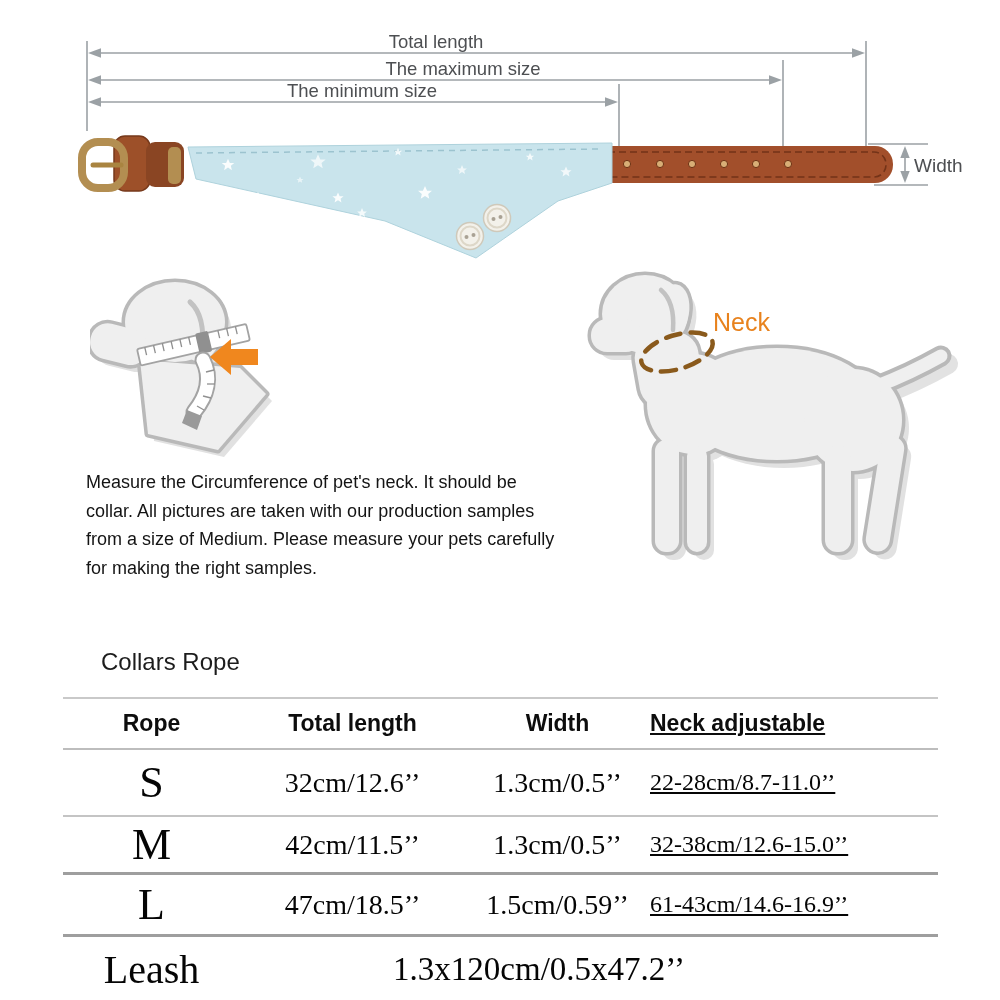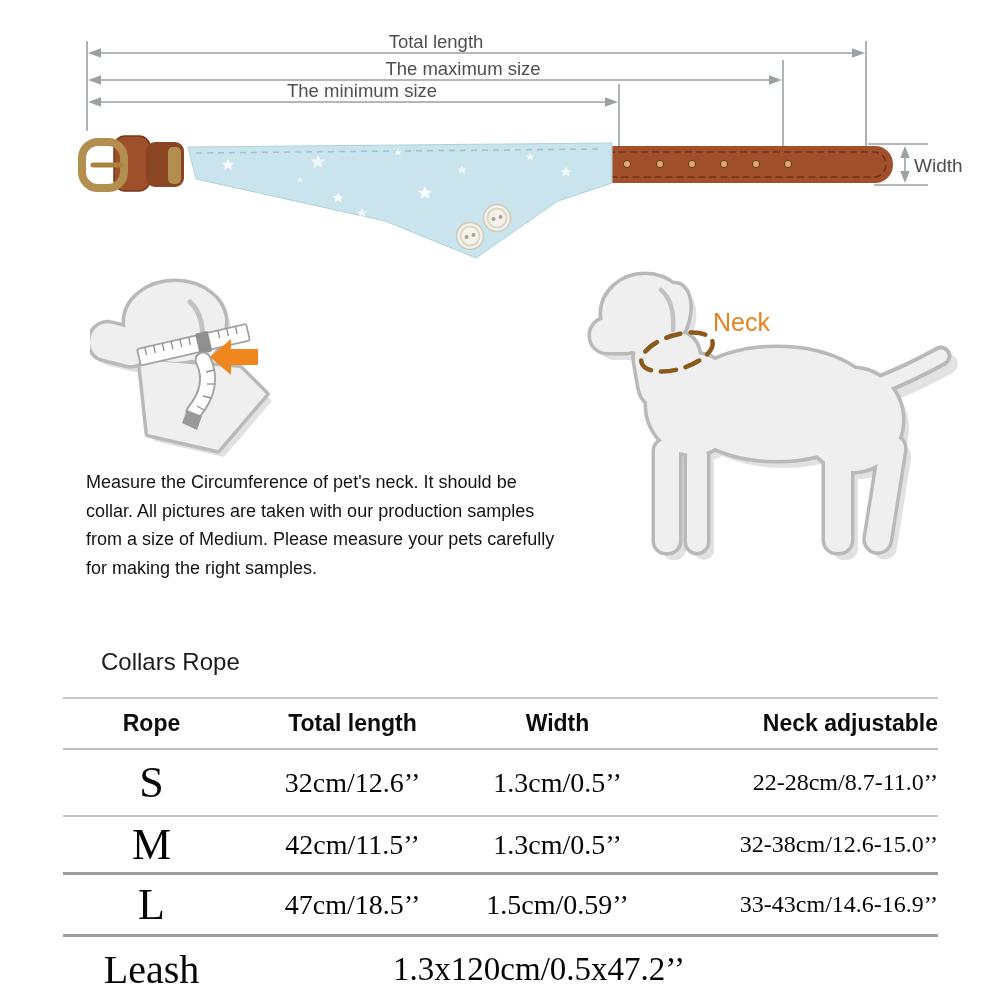--- a/index.html
+++ b/index.html
@@ -22,21 +22,21 @@
   .size-table{position:absolute;left:63px;top:697px;width:875px;border-top:2px solid #c9c9c9;}
   .trow{display:flex;align-items:center;box-sizing:border-box;}
   .trow.head{height:51px;border-bottom:2px solid #bdbdbd;font-weight:bold;font-size:23px;color:#0d0d0d;}
   .trow.r-s{height:67px;border-bottom:2px solid #c4c4c4;}
   .trow.r-m{height:58px;border-bottom:3px solid #9e9e9e;}
   .trow.r-l{height:62px;border-bottom:3px solid #9e9e9e;}
   .trow.r-leash{height:64px;}
   .c1{width:177px;text-align:center;}
   .c2{width:225px;text-align:center;}
   .c3{width:185px;text-align:center;}
-  .c4{width:288px;text-align:right;}
+  .c4{width:288px;text-align:left;text-decoration:underline;}
   .serif{font-family:"Liberation Serif",serif;color:#050505;}
   .size-letter{font-size:44px;}
   .val{font-size:28px;}
   .val-sm{font-size:24px;}
   .leash-label{font-size:40px;}
   .leash-val{width:698px;text-align:center;padding-right:100px;box-sizing:border-box;font-size:33px;}
 </style>
 </head>
 <body>
 
@@ -232,21 +232,21 @@
     <div class="trow r-m">
       <div class="c1 serif size-letter">M</div>
       <div class="c2 serif val">42cm/11.5’’</div>
       <div class="c3 serif val">1.3cm/0.5’’</div>
       <div class="c4 serif val-sm">32-38cm/12.6-15.0’’</div>
     </div>
     <div class="trow r-l">
       <div class="c1 serif size-letter">L</div>
       <div class="c2 serif val">47cm/18.5’’</div>
       <div class="c3 serif val">1.5cm/0.59’’</div>
-      <div class="c4 serif val-sm">33-43cm/14.6-16.9’’</div>
+      <div class="c4 serif val-sm">61-43cm/14.6-16.9’’</div>
     </div>
     <div class="trow r-leash">
       <div class="c1 serif leash-label">Leash</div>
       <div class="serif leash-val">1.3x120cm/0.5x47.2’’</div>
     </div>
   </div>
 
 </div>
 
 </body></html>

